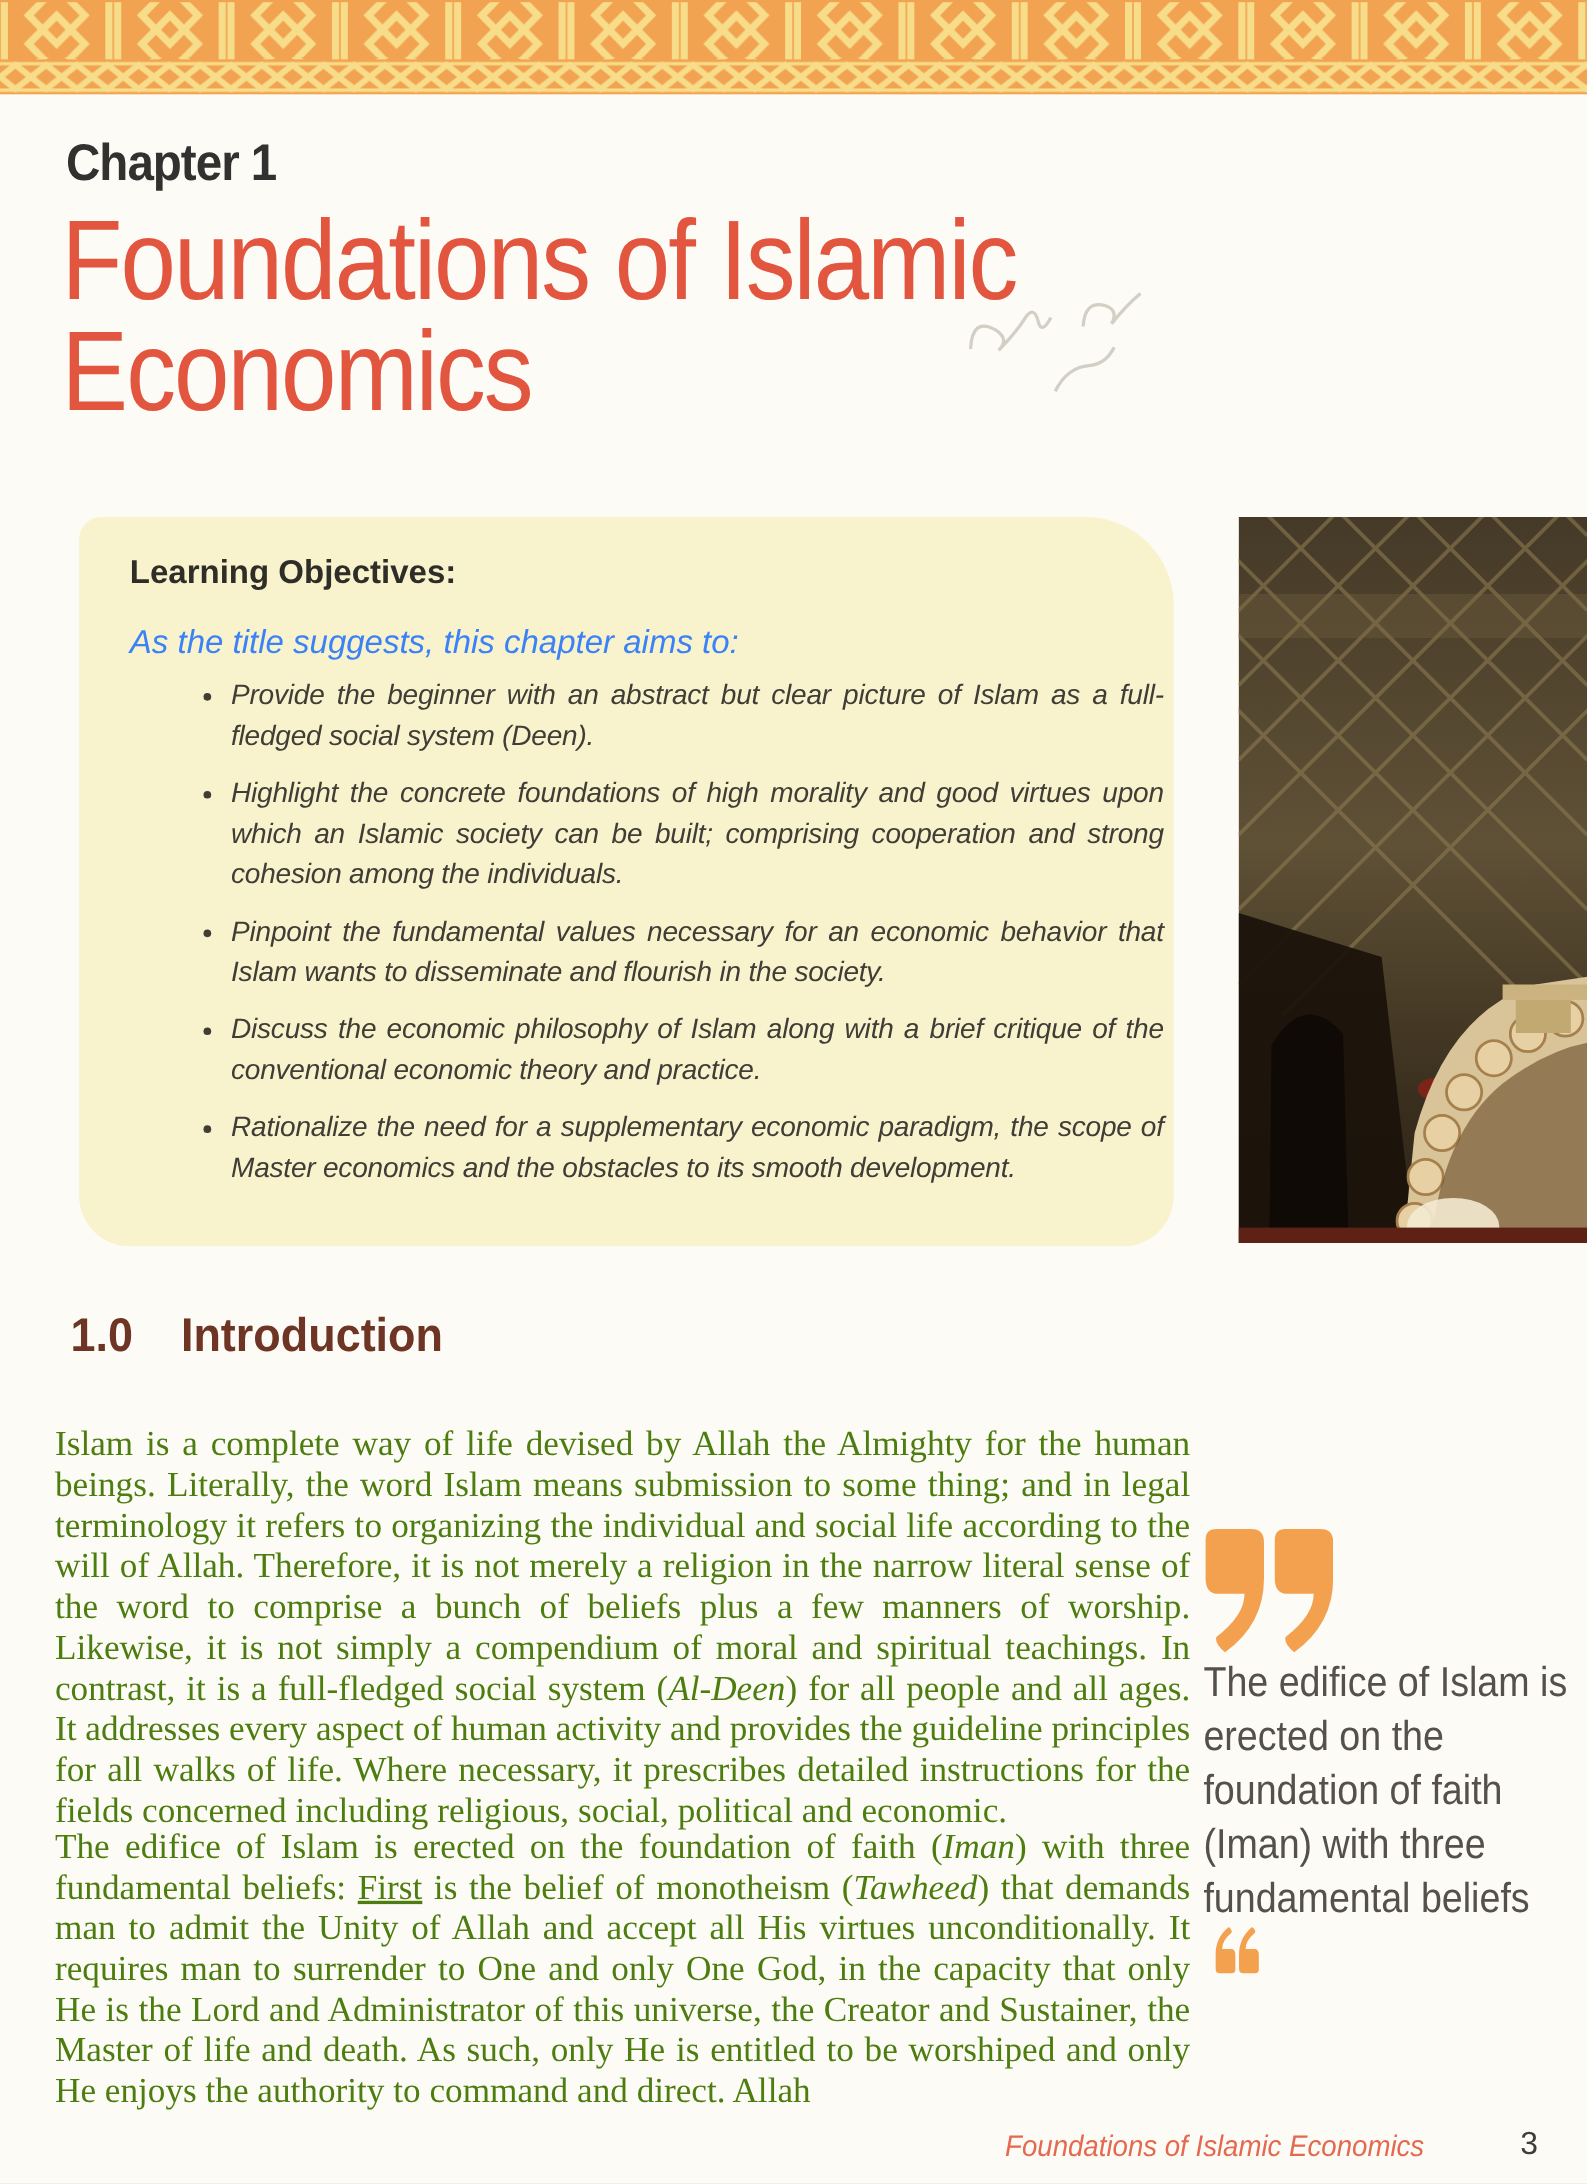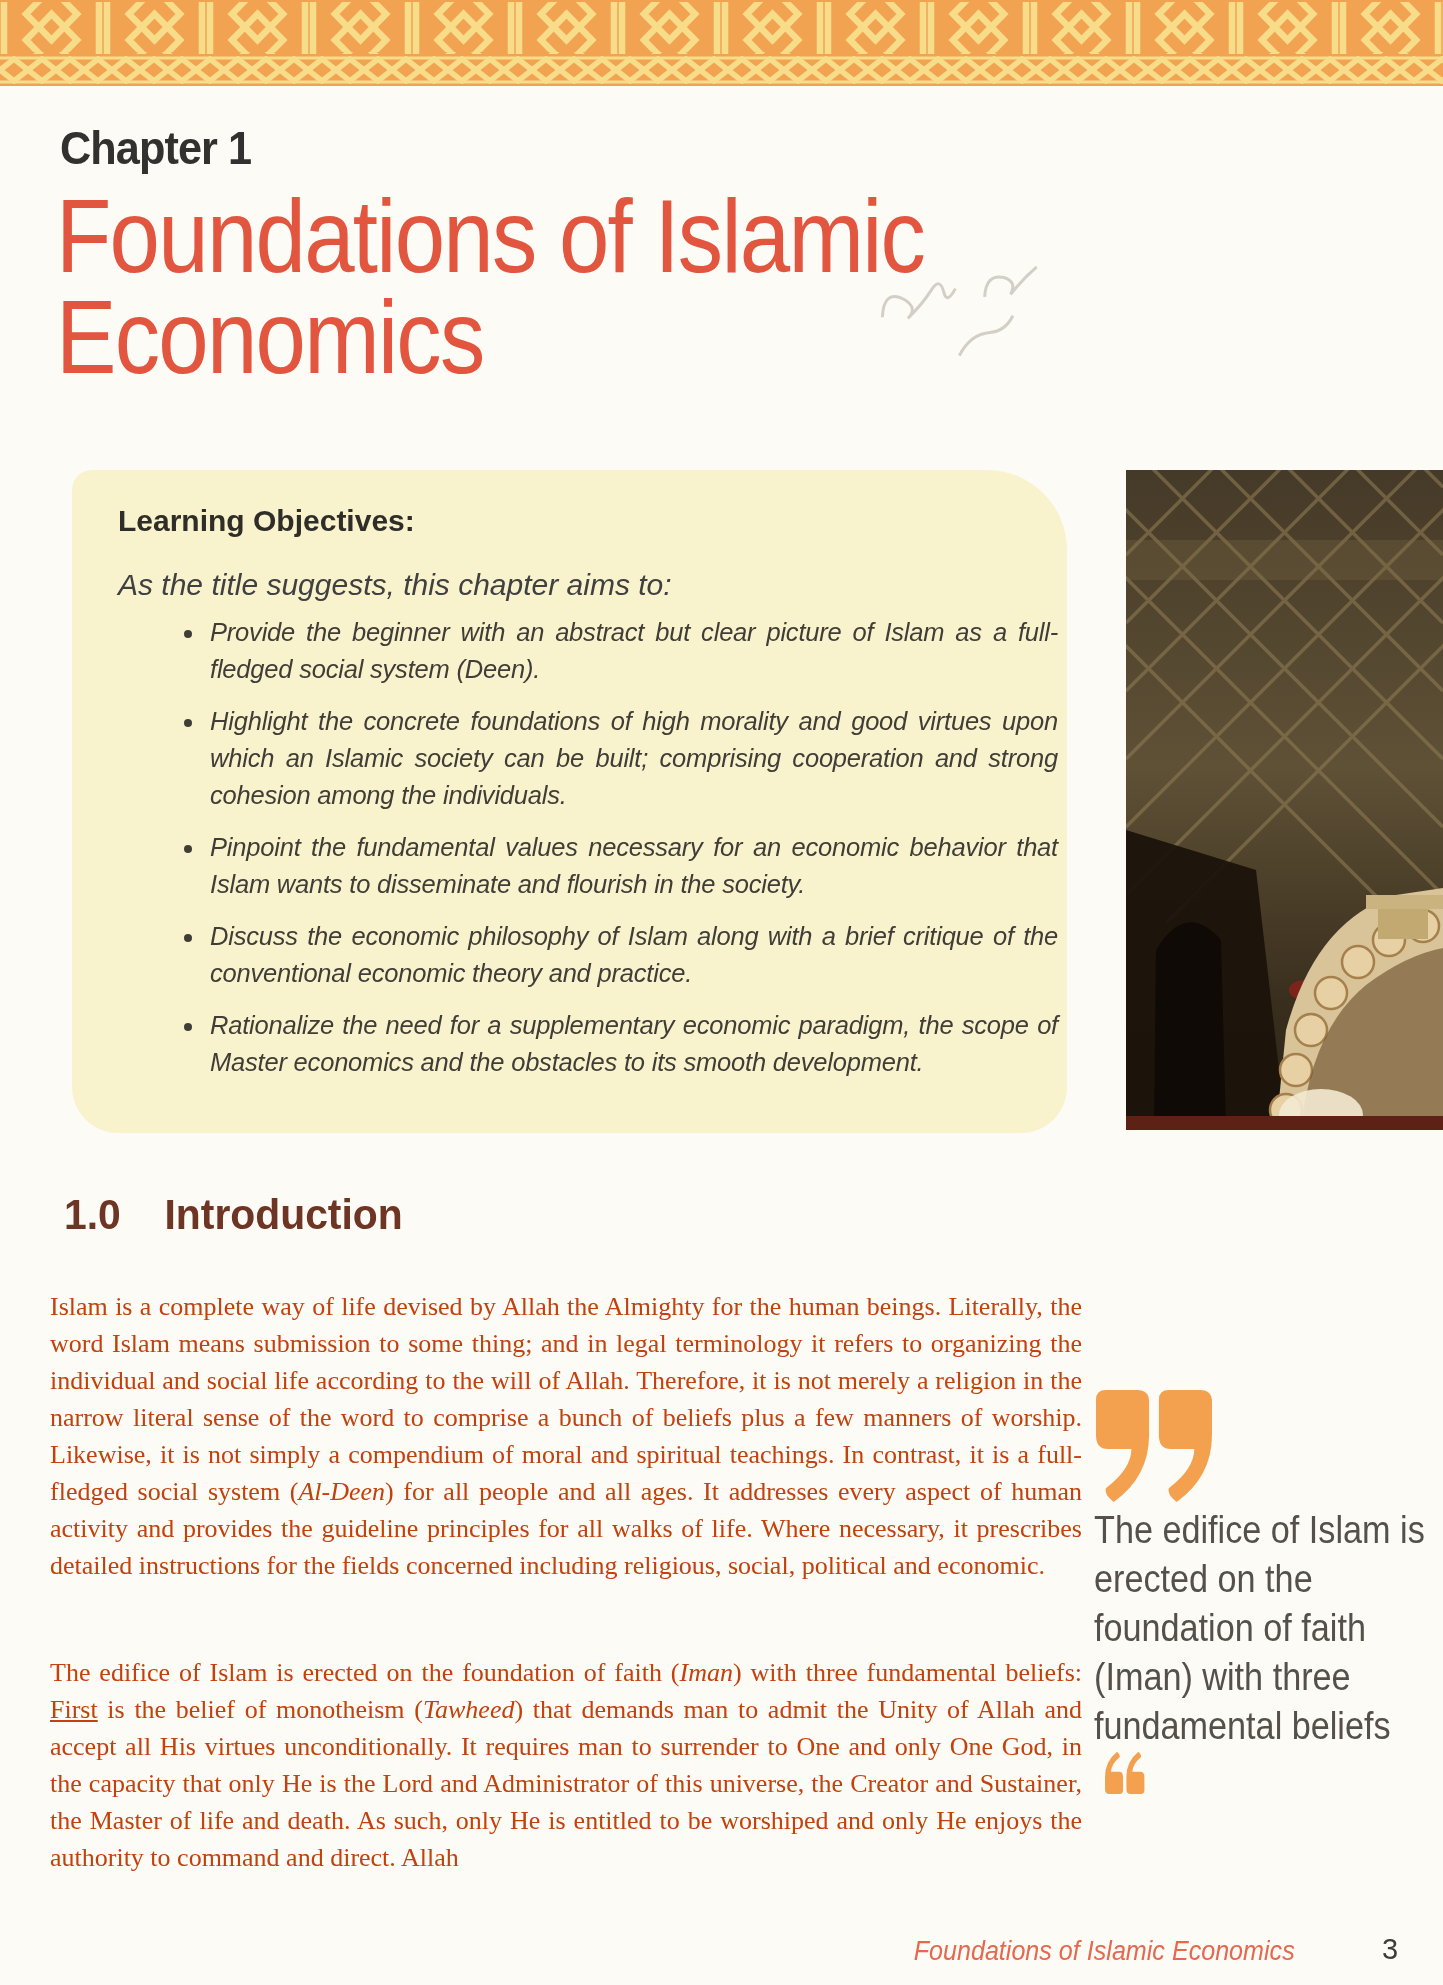--- a/index.html
+++ b/index.html
@@ -29,21 +29,21 @@
   .objectives-box {
     position:absolute; left:72px; top:470px; width:995px; height:663px;
     background:#f8f2cd; border-radius:20px 80px 46px 46px;
   }
   .obj-heading {
     position:absolute; left:118px; top:504px;
     font-size:30px; font-weight:bold; color:#2f2d28;
   }
   .obj-intro {
     position:absolute; left:118px; top:568px;
-    font-size:30px; font-style:italic; color:#404040;
+    font-size:30px; font-style:italic; color:#3b82f6;
   }
   .obj-list {
     position:absolute; left:176px; top:614px; width:852px;
     margin:0; padding:0 0 0 30px;
   }
   .obj-list li {
     font-size:25.5px; font-style:italic; color:#403d37;
     line-height:37px; margin-bottom:15px; text-align:justify;
     letter-spacing:-0.2px; padding-left:4px;
   }
@@ -58,21 +58,21 @@
   .section-heading {
     position:absolute; left:64px; top:1190px; display:flex; gap:46px;
     font-size:43px; font-weight:bold; color:#6e3424;
     transform:scaleX(.95); transform-origin:left top; white-space:nowrap;
   }
 
   
   .para {
     position:absolute; left:50px; width:1032px;
     font-family:"Liberation Serif", serif;
-    font-size:26px; line-height:37px; text-align:justify; color:#c2410c;
+    font-size:32px; line-height:37px; text-align:justify; color:#4d7c0f;
   }
   .para-1 { top:1262px; }
   .para-2 { top:1628px; }
   .seg-i { font-style:italic; }
   .seg-u { text-decoration:underline; }
 
   
   .quote-icon { position:absolute; left:1094px; top:1390px; width:118px; height:114px; }
   .pull-quote {
     position:absolute; left:1094px; top:1506px; width:383px;

